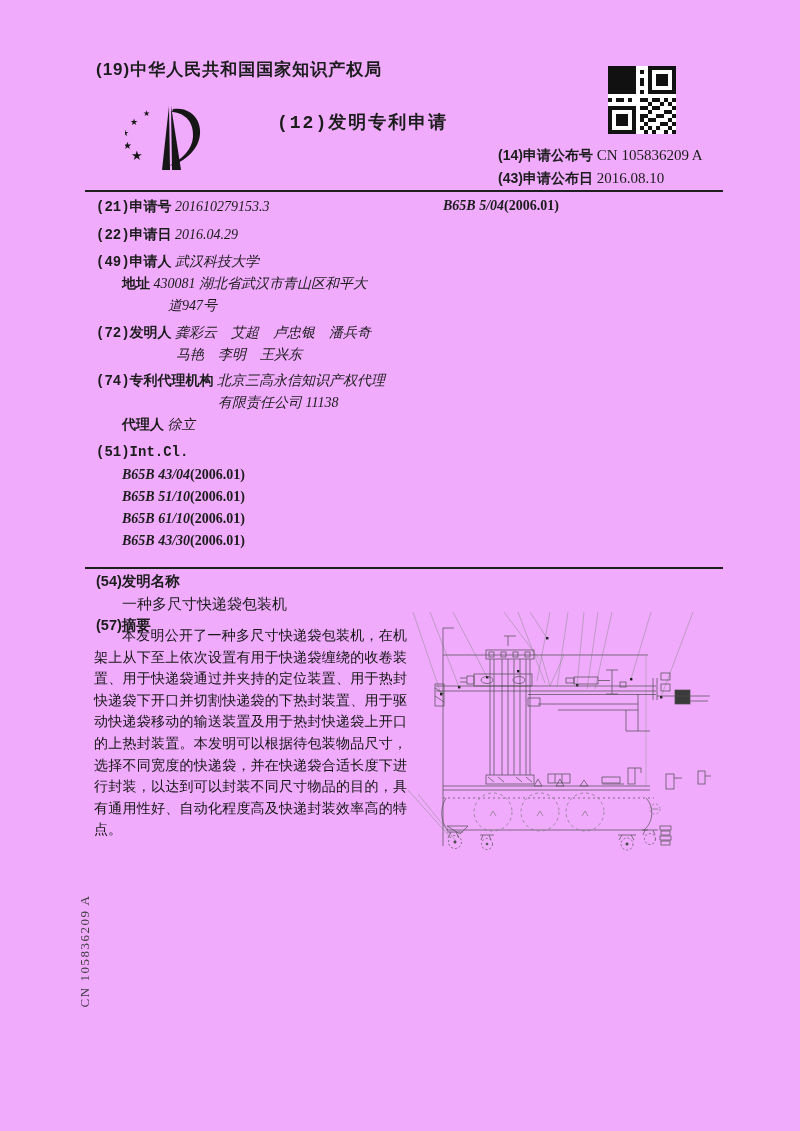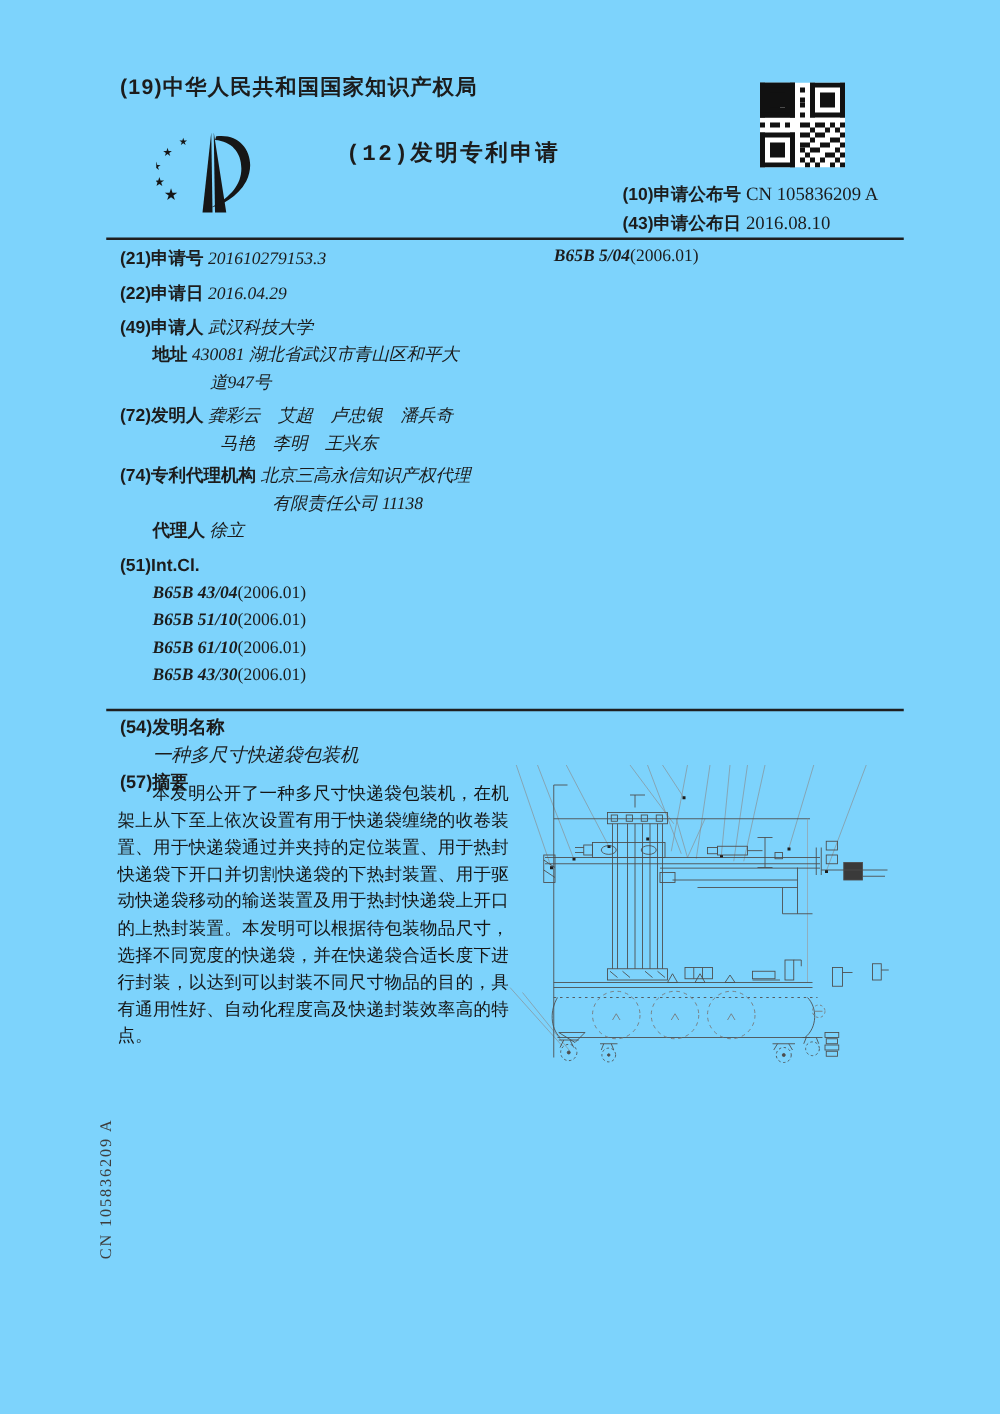--- a/index.html
+++ b/index.html
@@ -1,51 +1,51 @@
 <!DOCTYPE html>
 <html><head>
 <meta charset="utf-8">
 <style>
   * { margin:0; padding:0; box-sizing:border-box; }
   html,body { background:#e8e8e8; }
   .page {
     position:relative; width:800px; height:1131px; margin:0 auto;
-    background:#7dd3fc; overflow:hidden;
+    background:#f0abfc; overflow:hidden;
     font-family:"Liberation Serif", serif; color:#1c1c1c;
   }
   .abs { position:absolute; }
   .hei { font-family:"Liberation Sans", sans-serif; font-weight:bold; }
   .song { font-family:"Liberation Serif", serif; }
   .office-line { left:96px; top:58px; font-size:17px; letter-spacing:1px; }
   .doc-title { left:277px; top:110px; font-size:18px; letter-spacing:2px;font-family:Liberation Mono, monospace; }
   .pub-line { left:498px; font-size:14px; white-space:nowrap; }
   .pub-line .val { font-size:15px; font-family:"Liberation Serif", serif; font-weight:normal; }
   .rule { left:85px; width:638px; height:2px; background:#1f1f1f; }
   .fieldrow { font-size:14px; white-space:nowrap; }
-  .fieldrow .lab { font-family:Liberation Sans, sans-serif; font-weight:bold; }
+  .fieldrow .lab { font-family:Liberation Mono, monospace; font-weight:bold; }
   .fieldrow .val { font-family:"Liberation Serif", serif;font-style:italic; }
   .cls { font-style:italic; font-weight:bold; font-family:"Liberation Serif", serif; }
-  .ver { font-style:normal; font-weight:normal;text-align:right; }
+  .ver { font-style:normal; font-weight:bold;text-align:right; }
   .pages-note { right:145px; top:545px; font-size:13.5px; color:#222; }
   .abstract {
     left:94px; top:625px; width:313px; font-size:14px; line-height:21.6px;
     text-align:justify; text-indent:2em; color:#151515;
   }
   .side-code {
     left:15px; top:943px; width:140px; text-align:center;
     transform:rotate(-90deg); font-size:13px; letter-spacing:1.5px; color:#3d3d3d;
     white-space:nowrap;
   }
   .qr {
     left:608px; top:66px; width:68px; height:68px;
   }
   .logo { left:125px; top:100px; }
   .drawing { left:398px; top:598px; }
   .title54-label { left:96px; top:572px; font-size:14.5px; }
-  .title54-value { left:122px; top:595px; font-size:15px;font-style:italic; }
+  .title54-value { left:122px; top:595px; font-size:15px; }
   .abs57-label { left:96px; top:616px; font-size:14.5px; }
 </style>
 </head>
 <body>
 
 <div class="page">
 
   <div class="abs hei office-line">(19)中华人民共和国国家知识产权局</div>
 
   <svg class="abs logo" width="100" height="75" viewBox="0 0 100 75">
@@ -125,21 +125,21 @@
       <rect x="56" y="64" width="4" height="4"></rect>
         <rect x="64" y="64" width="4" height="4"></rect>
       <rect x="32" y="40" width="4" height="4"></rect>
         <rect x="32" y="48" width="4" height="4"></rect>
       <rect x="32" y="52" width="4" height="4"></rect>
         <rect x="32" y="60" width="4" height="4"></rect>
     </g>
   </svg>
 
   <div class="abs hei pub-line" style="top:147px;">
-    <span>(10)申请公布号</span>
+    <span>(14)申请公布号</span>
     <span class="val">CN 105836209 A</span>
   </div>
   <div class="abs hei pub-line" style="top:170px;">
     <span>(43)申请公布日</span>
     <span class="val">2016.08.10</span>
   </div>
 
   <div class="abs rule" style="top:190px;"></div>
 
   <div class="abs fieldrow" style="left:96px; top:198px;">

